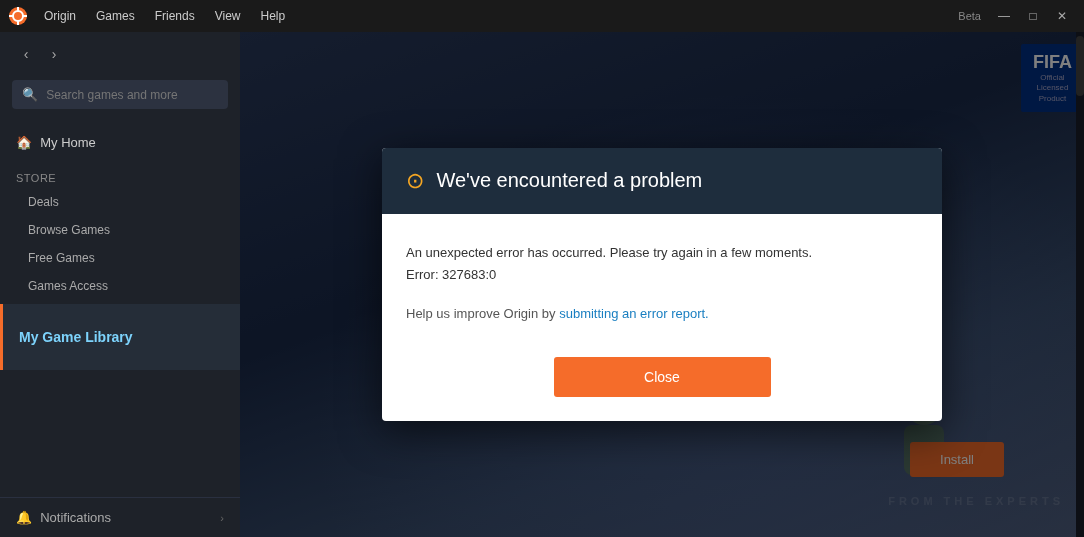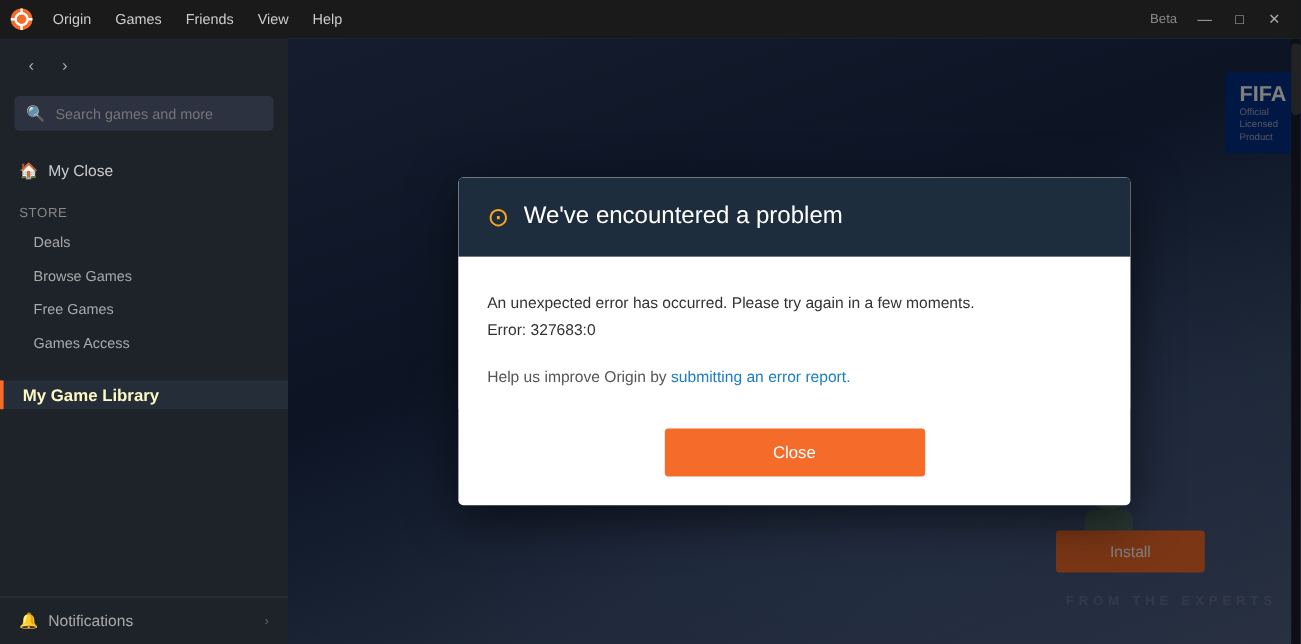--- a/index.html
+++ b/index.html
@@ -130,28 +130,28 @@
       text-transform: uppercase;
       letter-spacing: 0.5px;
     }
     .sidebar-sub-item {
       padding: 7px 16px 7px 28px;
       color: #aaa;
       font-size: 12px;
       cursor: pointer;
     }
     .sidebar-my-game-library {
-      padding: 4px 16px;
-      color: #fef9c3;
+      padding: 25px 16px;
+      color: #7dd3fc;
       font-size: 14px;
       font-weight: 600;
       cursor: pointer;
       background: #252d38;
       border-left: 3px solid #f56c2a;
-      margin-top: 17px;
+      margin-top: 4px;
     }
     .sidebar-notifications {
       margin-top: auto;
       padding: 12px 16px;
       color: #aaa;
       font-size: 13px;
       cursor: pointer;
       display: flex;
       align-items: center;
       justify-content: space-between;
@@ -176,46 +176,46 @@
       position: absolute;
       bottom: 30px;
       right: 20px;
       color: rgba(255,255,255,0.15);
       font-size: 11px;
       letter-spacing: 4px;
       font-weight: bold;
     }
     .fifa-badge {
       position: absolute;
-      top: 28px;
+      top: 12px;
       right: 0px;
       background: #003087;
       padding: 8px 12px;
       color: #fff;
       font-size: 10px;
-      text-align: left;
+      text-align: center;
       border-radius: 2px 0 0 2px;
     }
     .fifa-badge .fifa-text {
       font-size: 18px;
       font-weight: bold;
       color: #fff;
     }
     .fifa-badge .official-text {
       font-size: 8px;
       color: #aac;
       line-height: 1.3;
     }
     .install-btn {
       position: absolute;
       bottom: 60px;
       right: 80px;
       background: #f56c2a;
       color: #fff;
-      padding: 10px 45px;
+      padding: 10px 30px;
       border: none;
       border-radius: 3px;
       font-size: 13px;
       cursor: pointer;
       margin-top: 48px;
     }
 
     
     .scrollbar {
       position: absolute;
@@ -343,21 +343,21 @@
       <span class="nav-arrow">›</span>
     </div>
 
     <div class="search-bar">
       <span class="search-icon-svg">🔍</span>
       <input class="search-input" type="text" placeholder="Search games and more" style="">
     </div>
 
     <div class="sidebar-item">
       <span>🏠</span>
-      <span>My Close</span>
+      <span>My Home</span>
     </div>
 
     <div class="sidebar-section-label">Store</div>
 
     <div class="sidebar-sub-item">Deals</div>
     <div class="sidebar-sub-item">Browse Games</div>
     <div class="sidebar-sub-item">Free Games</div>
     <div class="sidebar-sub-item">Games Access</div>
 
     <div class="sidebar-my-game-library">My Game Library</div>

